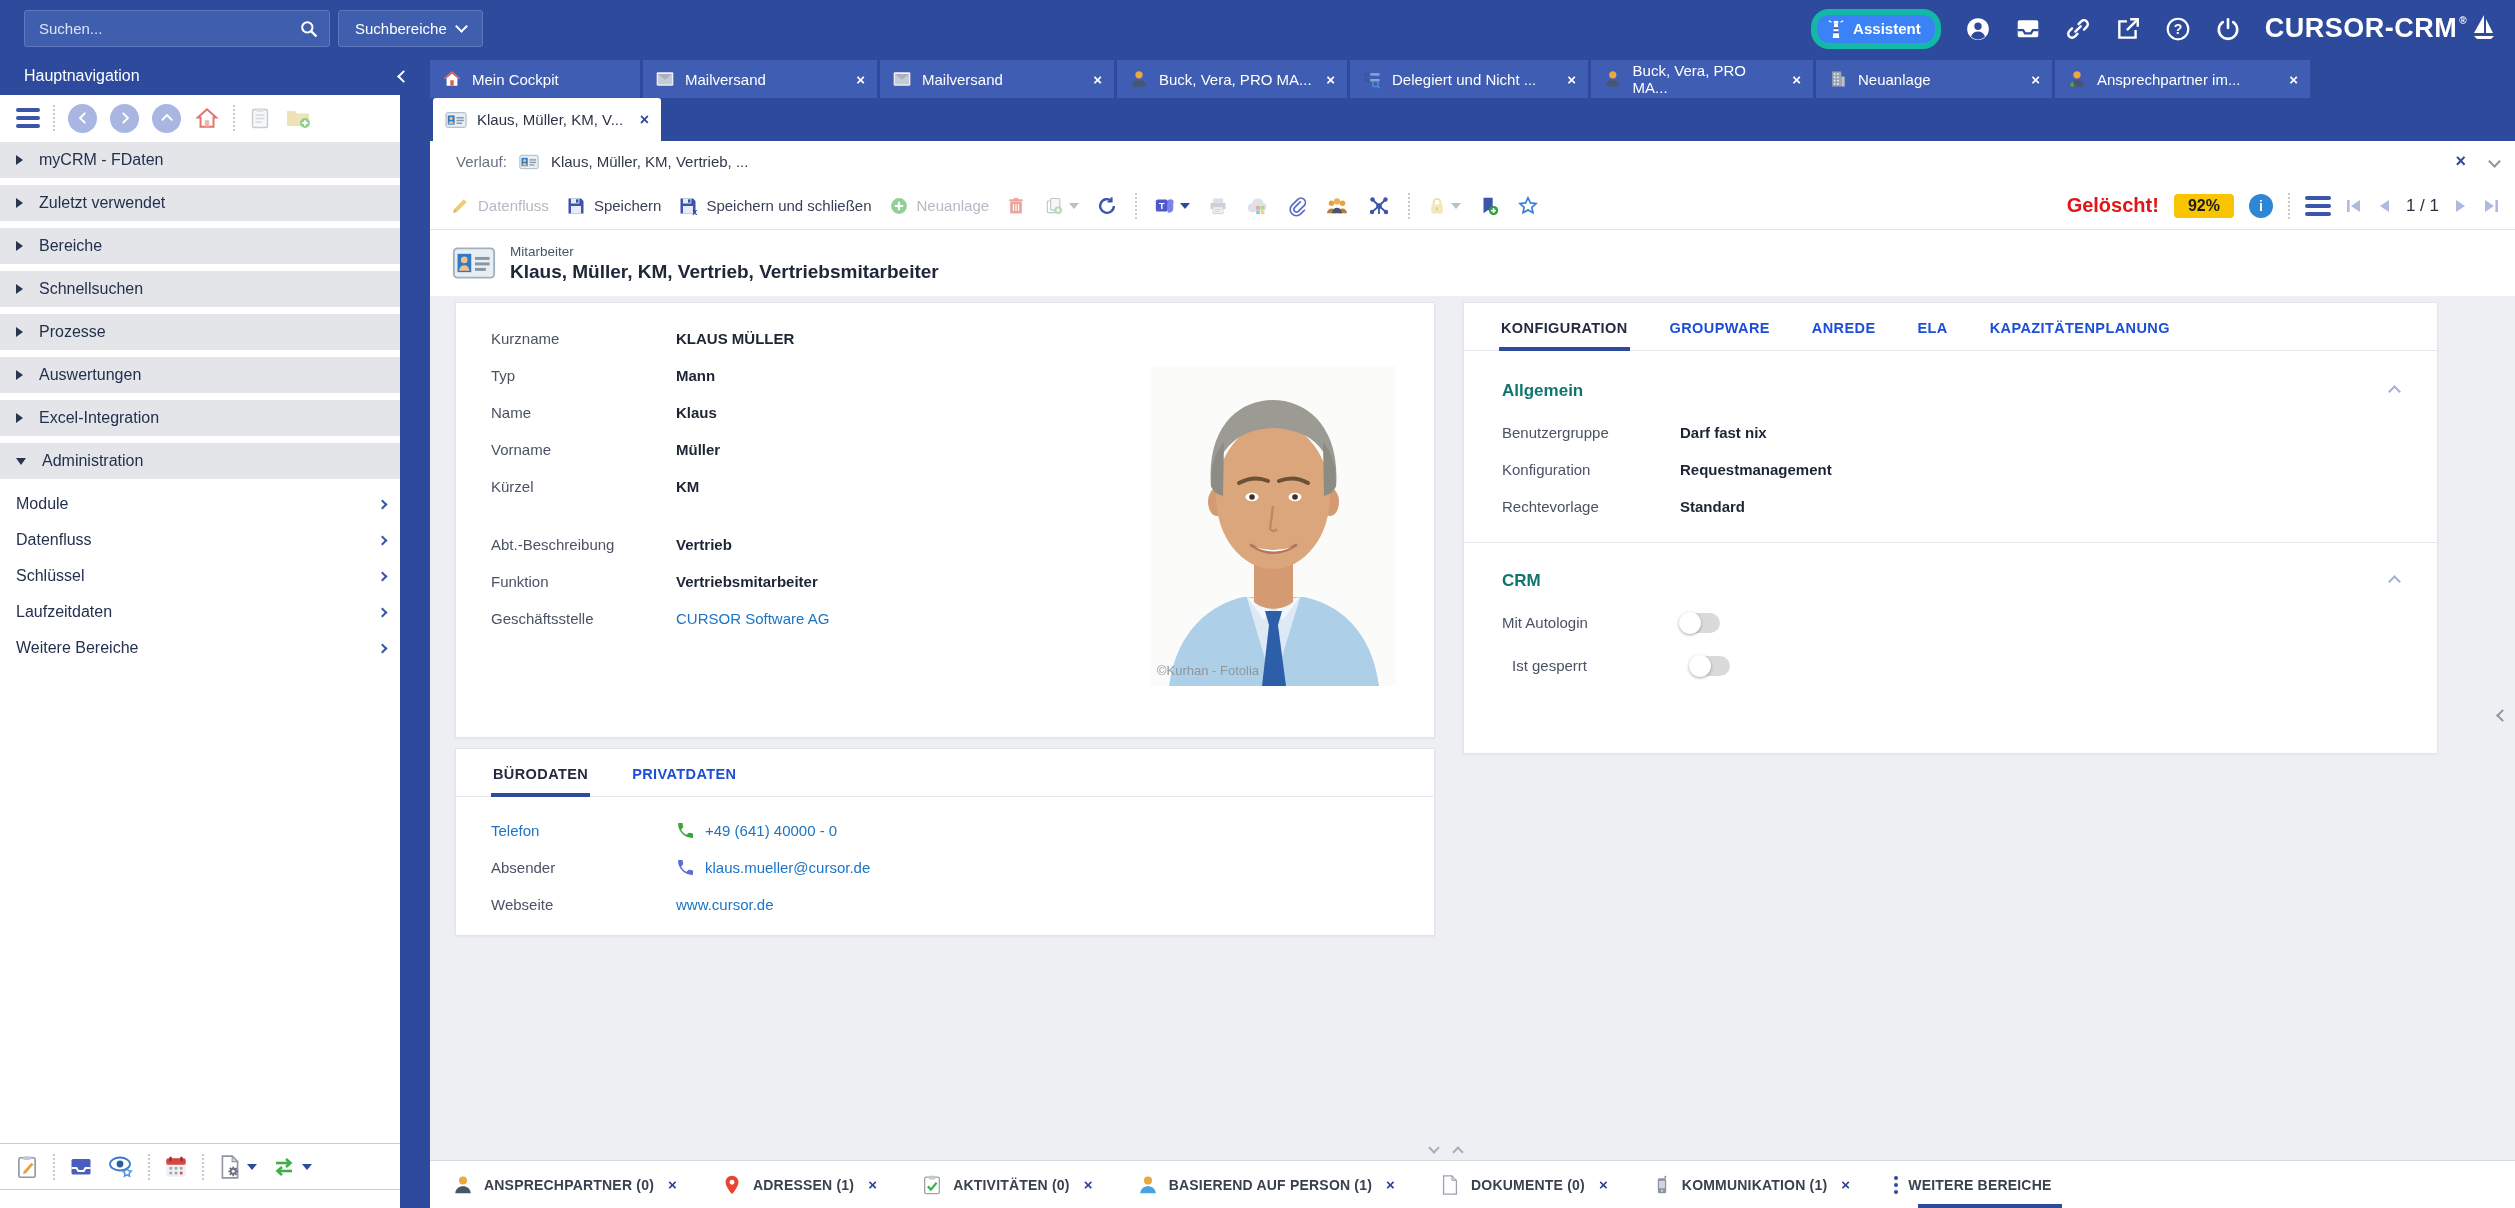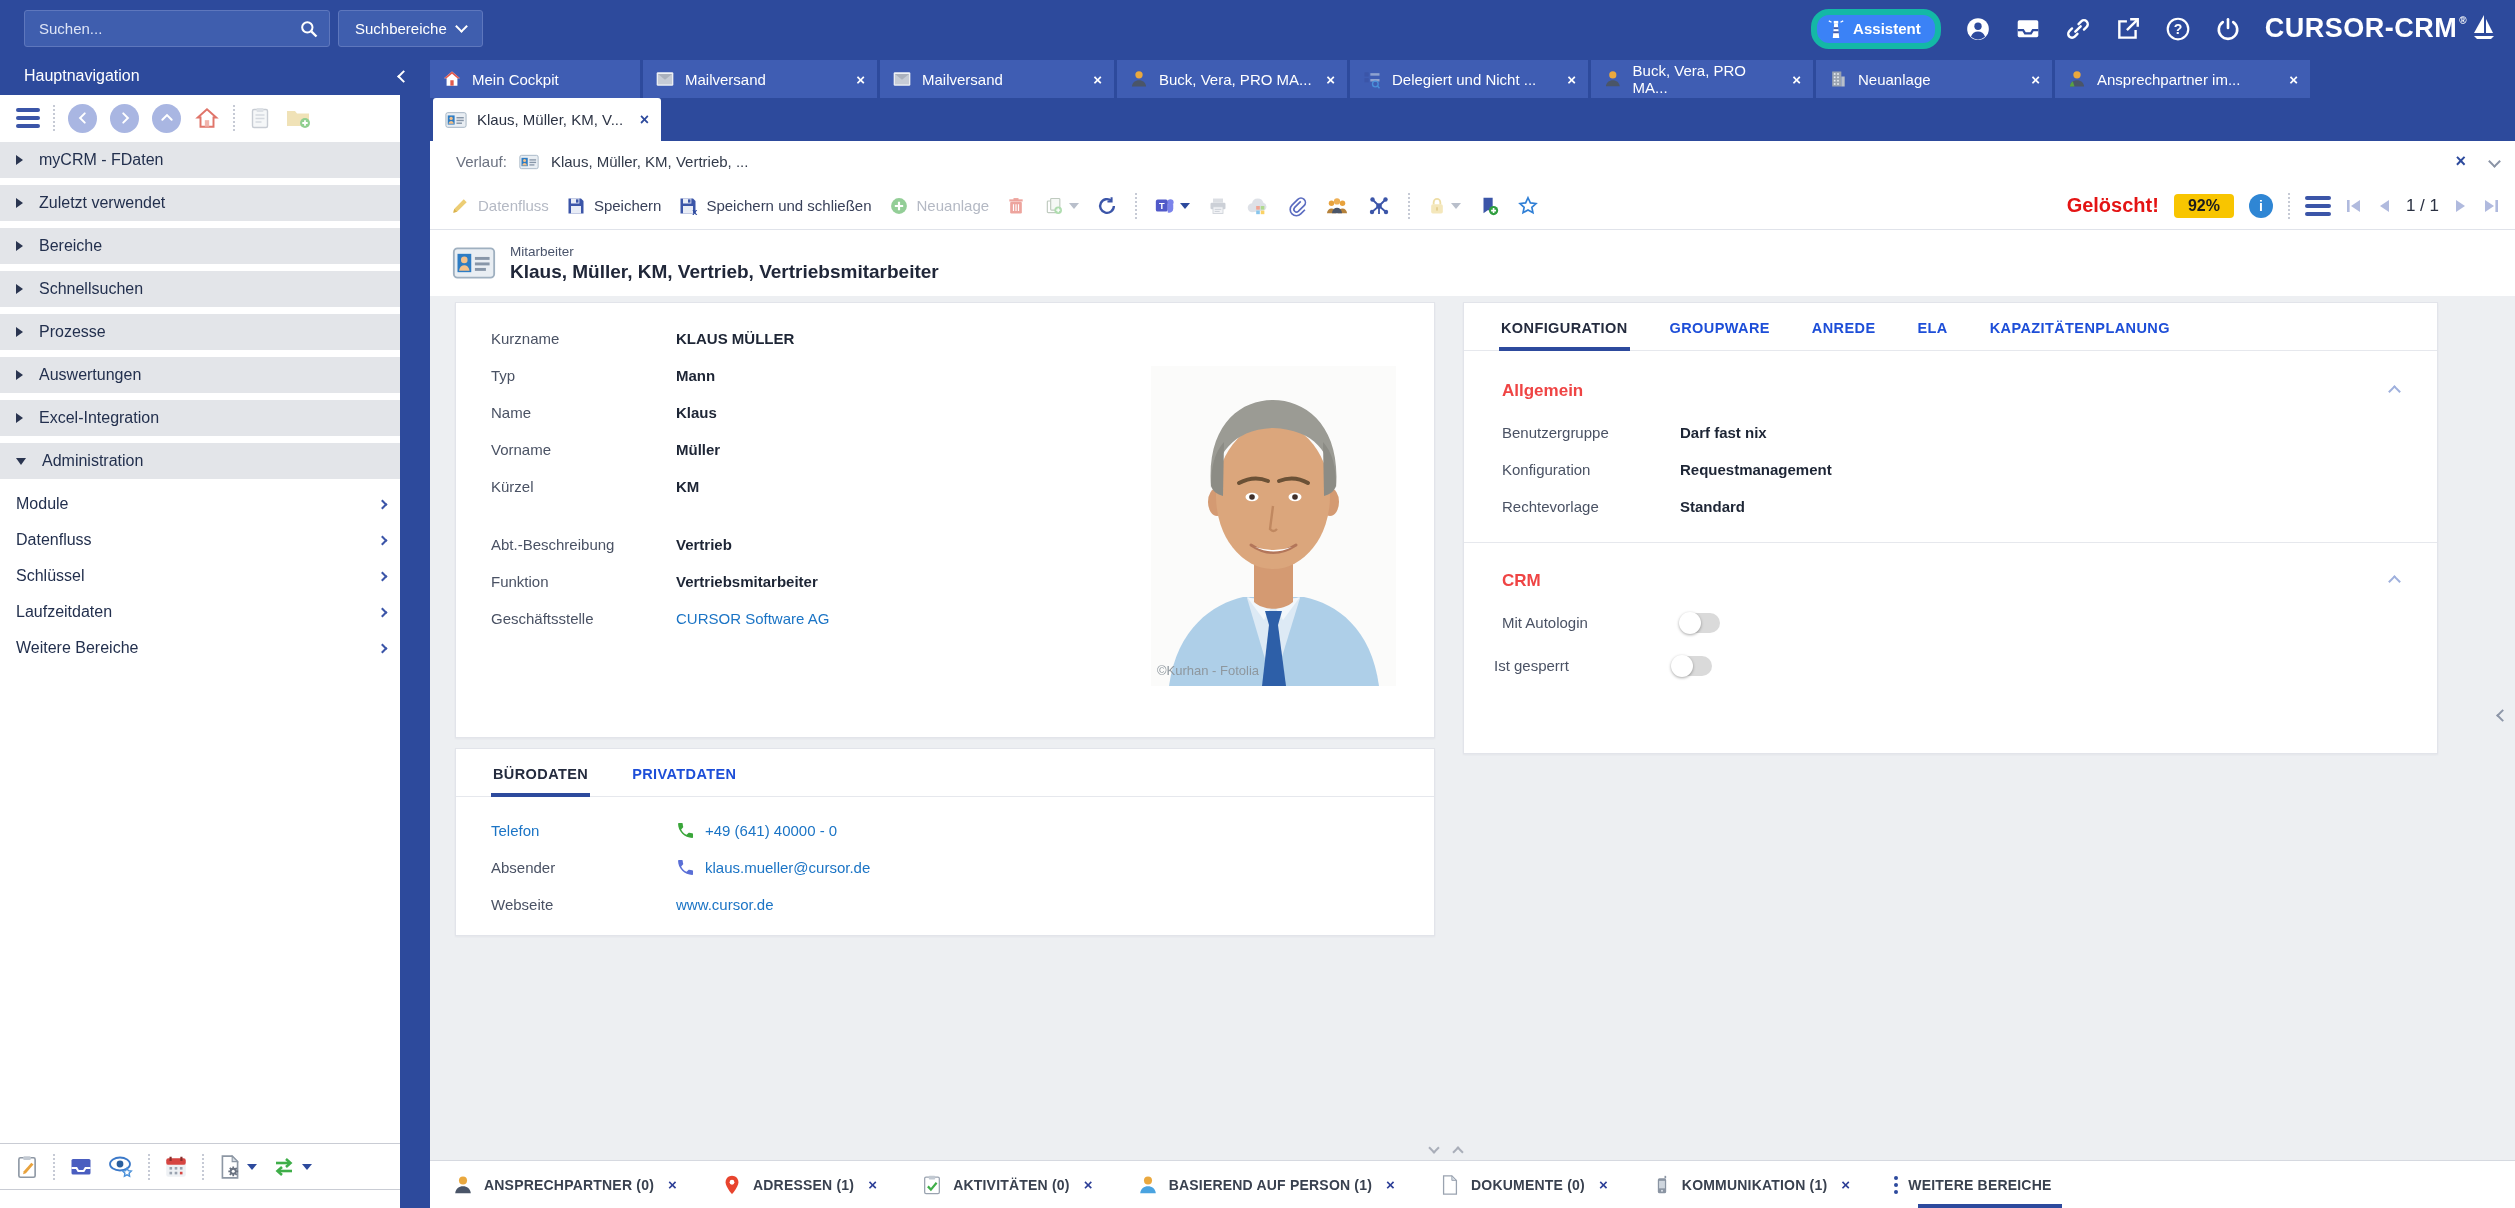--- a/index.html
+++ b/index.html
@@ -85,21 +85,21 @@
   .card { position:absolute; background:#fff; border:1px solid #e2e4ea; box-shadow:0 1px 2px rgba(30,40,70,.05); }
   .card-tabs { position:relative; height:48px; display:flex; align-items:flex-end; gap:40px; padding:0 35px; border-bottom:1px solid #e6e8ed; }
   .ctab { font-size:14.5px; letter-spacing:.4px; color:#1d4ed8; padding:0 2px 14px 2px; cursor:pointer; position:relative; font-weight:700; }
   .ctab.on { color:#242b3e; }
   .ctab.on::after { content:""; position:absolute; left:0; right:0; bottom:-1px; height:4px; background:#2d4a9d; }
   .frow { display:flex; align-items:center; min-height:23px; margin-bottom:14px; padding-left:35px; font-size:15px; }
   .frow .fl { width:185px; color:#4a5264; flex:none; }
   .frow .fv { color:#1d2535; font-weight:700; }
   .frow .fv.link, a.link { color:#1b74c5; font-weight:400; text-decoration:none; cursor:pointer; }
   .frow .fl.bluelbl { color:#1b74c5; }
-  .sec-head { display:flex; align-items:center; font-size:17px; font-weight:700; color:#ef4444; padding:0 38px; margin-bottom:20px; }
+  .sec-head { display:flex; align-items:center; font-size:17px; font-weight:700; color:#0f766e; padding:0 38px; margin-bottom:20px; }
   .sec-head .chev { margin-left:auto; color:#9fb0dd; cursor:pointer; }
   .toggle { width:40px; height:20px; border-radius:10px; background:#dadada; position:relative; flex:none; cursor:pointer; }
   .toggle .knob { position:absolute; left:-1px; top:-1px; width:22px; height:22px; border-radius:50%; background:#fff; box-shadow:0 1px 3px rgba(0,0,0,.35); }
   .hdiv { height:1px; background:#e6e8ed; margin:6px 0 22px 0; }
 
   .photo { position:absolute; left:695px; top:63px; width:245px; height:320px; cursor:pointer; }
   .photo .credit { position:absolute; left:6px; bottom:8px; font-size:13px; color:#8e979e; }
 
   .collapse-right { position:absolute; left:2068px; top:415px; color:#8d96a8; cursor:pointer; }
   .updown { position:absolute; left:1000px; top:848px; display:flex; gap:16px; color:#a9aeb9; }
@@ -778,21 +778,21 @@
         <div class="sec-head">
           <span>CRM</span>
           <span class="chev up"></span>
         </div>
         <div class="frow" style="padding-left:38px; margin-bottom:20px">
           <span class="fl" style="width:178px">Mit Autologin</span>
           <span class="toggle">
               <span class="knob"></span>
             </span>
         </div>
-        <div class="frow" style="padding-left:30px">
+        <div class="frow" style="padding-left:48px">
           <span class="fl" style="width:178px">Ist gesperrt</span>
           <span class="toggle">
               <span class="knob"></span>
             </span>
         </div>
       </div>
     </div>
 
     <span class="collapse-right chev left"></span>
     <span class="updown">

